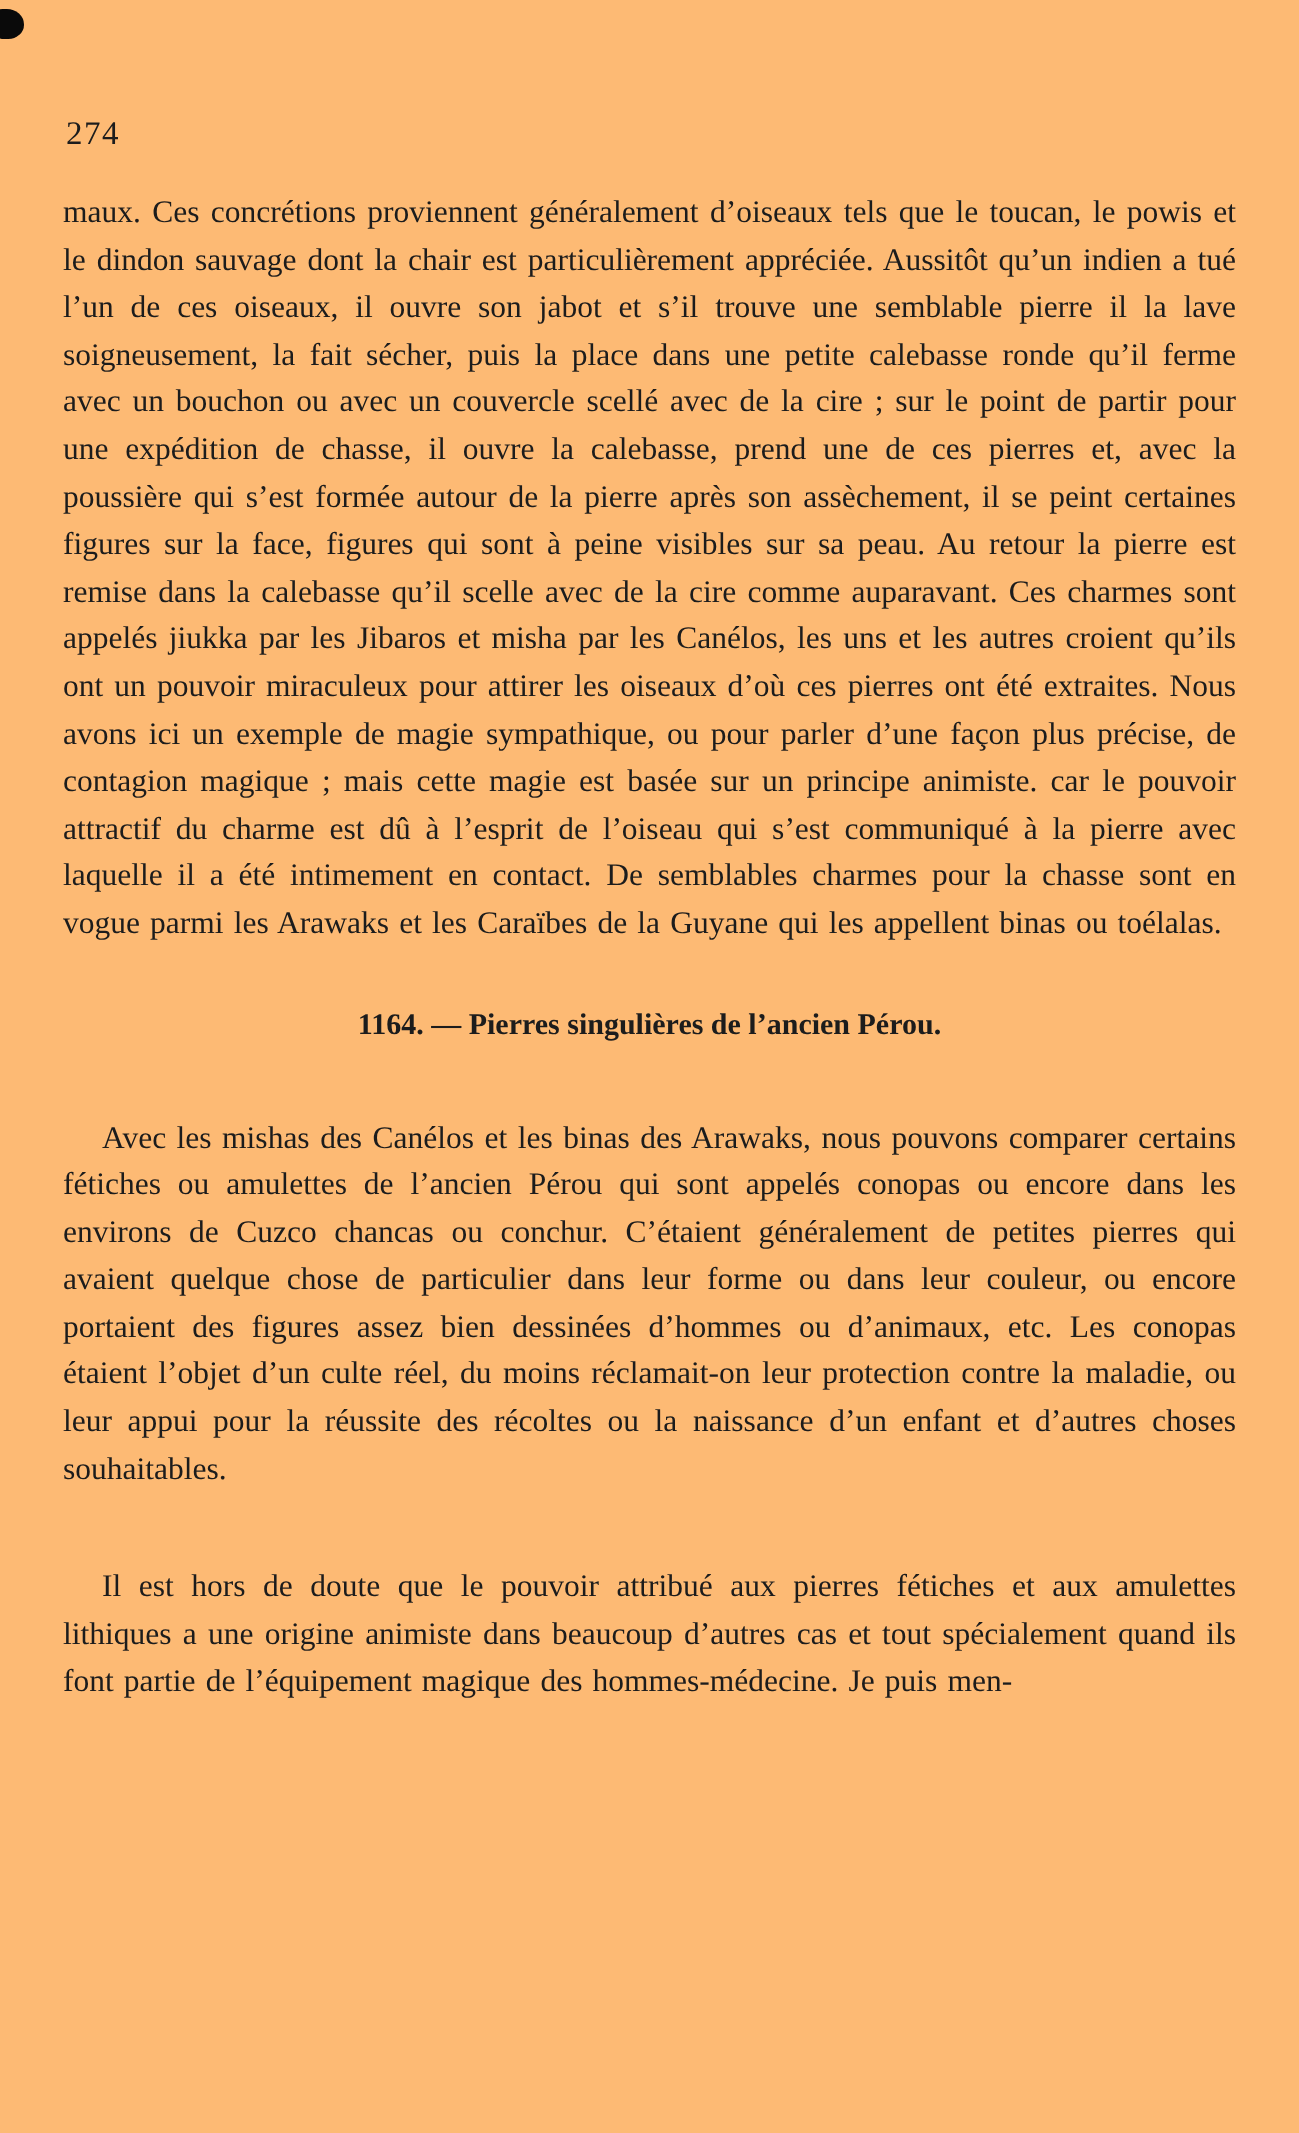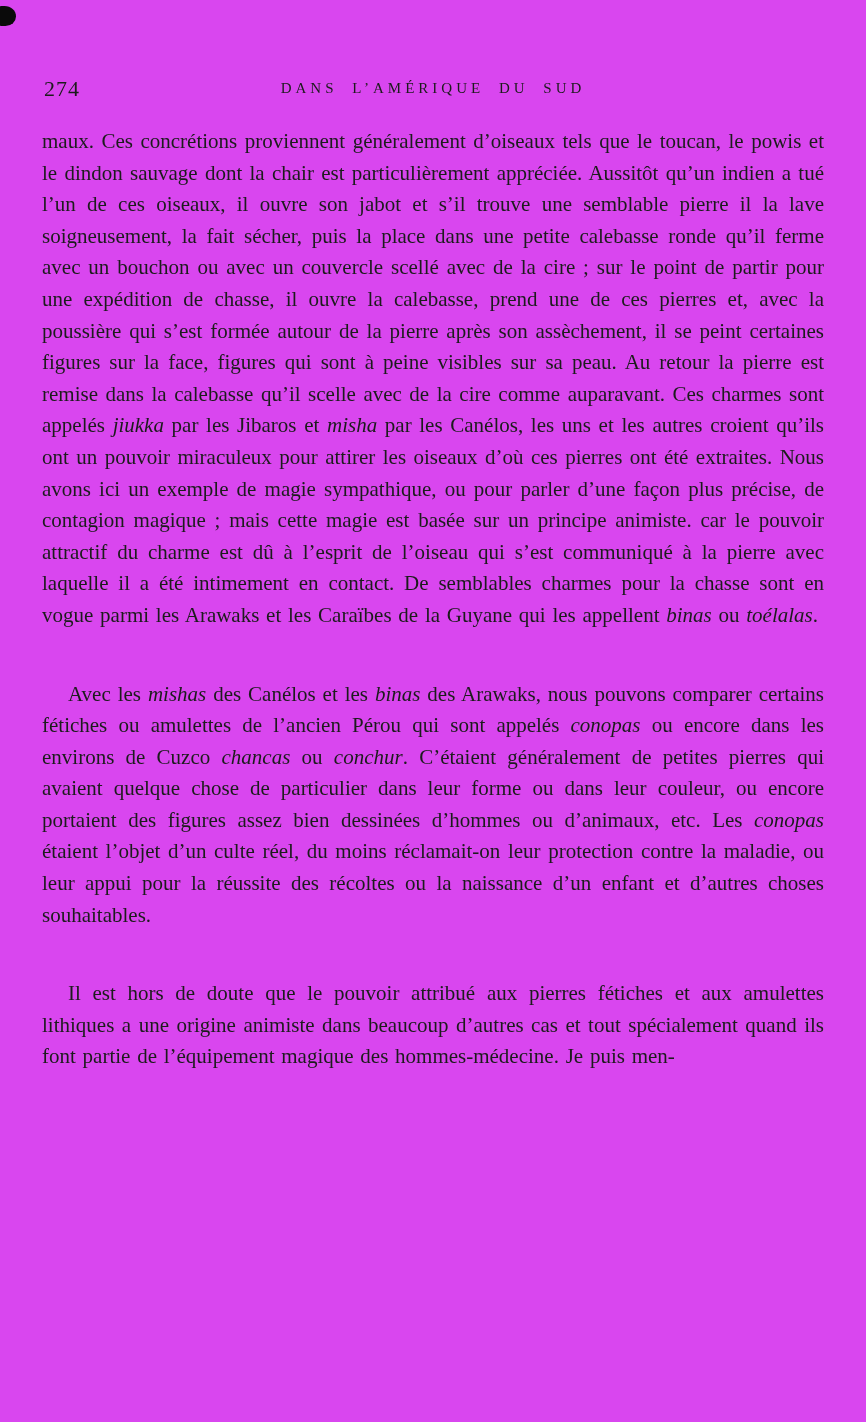--- a/index.html
+++ b/index.html
@@ -5,21 +5,21 @@
   html, body {
     margin: 0;
     padding: 0;
     background: #e8e6e1;
   }
   .page {
     position: relative;
     width: 866px;
     height: 1422px;
     margin: 0 auto;
-    background: #d946ef;
+    background: #fdba74;
     overflow: hidden;
     font-family: "Liberation Serif", serif;
     color: #1c1c1c;
   }
   .ink-blob {
     position: absolute;
     left: -6px;
     top: 6px;
     width: 22px;
     height: 20px;
@@ -62,37 +62,36 @@
     font-size: 21px;
     line-height: 31.6px;
     text-align: justify;
     word-spacing: 1.5px;
   }
   .paragraph.indent {
     text-indent: 26px;
     margin-top: 47px;
   }
   .italic {
-    font-style: italic;
   }
   .section-heading {
     margin: 38px 0 36px 0;
     text-align: center;
     font-size: 20px;
     font-weight: 700;
     line-height: 26px;
   }
 </style>
 </head>
 <body>
 
 <div class="page">
   <div class="ink-blob"></div>
   <div class="page-head">
     <span class="page-number">274</span>
-    <span class="running-header">DANS L’AMÉRIQUE DU SUD</span>
   </div>
   <div class="body-text">
       <p class="paragraph"><span>maux. Ces concrétions proviennent généralement d’oiseaux tels que le toucan, le powis et le dindon sauvage dont la chair est particulièrement appréciée. Aussitôt qu’un indien a tué l’un de ces oiseaux, il ouvre son jabot et s’il trouve une semblable pierre il la lave soigneusement, la fait sécher, puis la place dans une petite calebasse ronde qu’il ferme avec un bouchon ou avec un couvercle scellé avec de la cire ; sur le point de partir pour une expédition de chasse, il ouvre la calebasse, prend une de ces pierres et, avec la poussière qui s’est formée autour de la pierre après son assèchement, il se peint certaines figures sur la face, figures qui sont à peine visibles sur sa peau. Au retour la pierre est remise dans la calebasse qu’il scelle avec de la cire comme auparavant. Ces charmes sont appelés </span><span class="italic">jiukka</span><span> par les Jibaros et </span><span class="italic">misha</span><span> par les Canélos, les uns et les autres croient qu’ils ont un pouvoir miraculeux pour attirer les oiseaux d’où ces pierres ont été extraites. Nous avons ici un exemple de magie sympathique, ou pour parler d’une façon plus précise, de contagion magique ; mais cette magie est basée sur un principe animiste. car le pouvoir attractif du charme est dû à l’esprit de l’oiseau qui s’est communiqué à la pierre avec laquelle il a été intimement en contact. De semblables charmes pour la chasse sont en vogue parmi les Arawaks et les Caraïbes de la Guyane qui les appellent </span><span class="italic">binas</span><span> ou </span><span class="italic">toélalas</span><span>.</span></p>
+      <div class="section-heading">1164. — Pierres singulières de l’ancien Pérou.</div>
       <p class="paragraph indent"><span>Avec les </span><span class="italic">mishas</span><span> des Canélos et les </span><span class="italic">binas</span><span> des Arawaks, nous pouvons comparer certains fétiches ou amulettes de l’ancien Pérou qui sont appelés </span><span class="italic">conopas</span><span> ou encore dans les environs de Cuzco </span><span class="italic">chancas</span><span> ou </span><span class="italic">conchur</span><span>. C’étaient généralement de petites pierres qui avaient quelque chose de particulier dans leur forme ou dans leur couleur, ou encore portaient des figures assez bien dessinées d’hommes ou d’animaux, etc. Les </span><span class="italic">conopas</span><span> étaient l’objet d’un culte réel, du moins réclamait-on leur protection contre la maladie, ou leur appui pour la réussite des récoltes ou la naissance d’un enfant et d’autres choses souhaitables.</span></p>
       <p class="paragraph indent"><span>Il est hors de doute que le pouvoir attribué aux pierres fétiches et aux amulettes lithiques a une origine animiste dans beaucoup d’autres cas et tout spécialement quand ils font partie de l’équipement magique des hommes-médecine. Je puis men-</span></p>
     </div>
 </div>
 
 </body></html>

